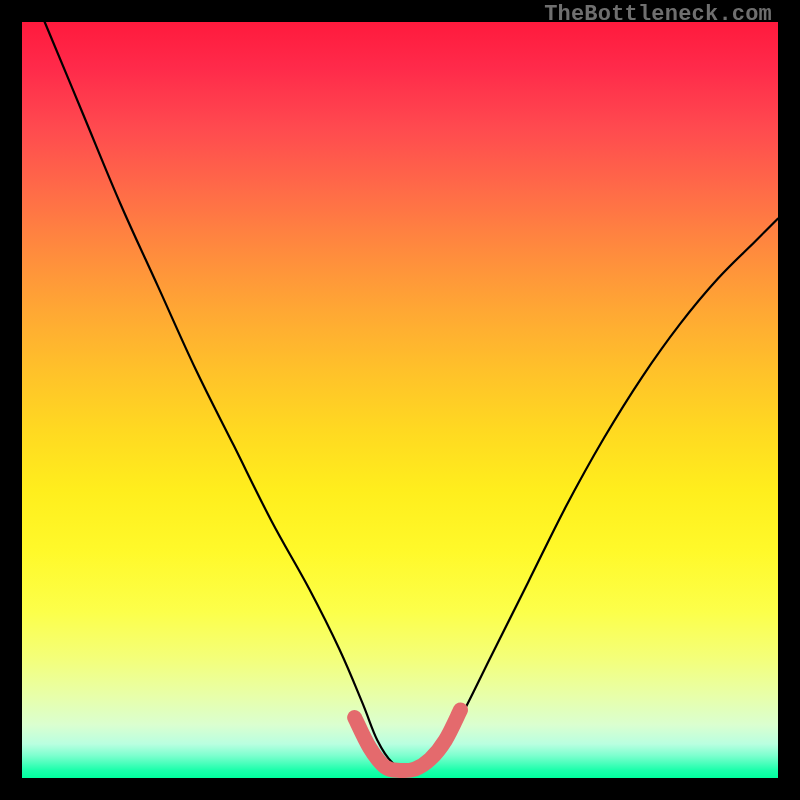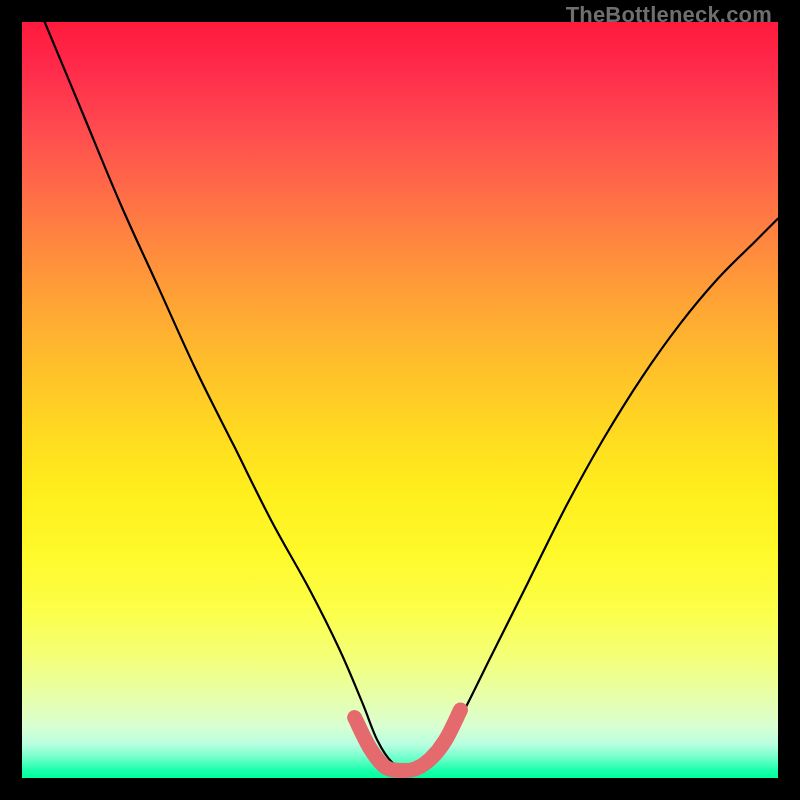--- a/index.html
+++ b/index.html
@@ -35,21 +35,21 @@
       #7effcf 97%,
       #4dffbd 98%,
       #1affab 99%,
       #00ff9e 100%
     );
   }
   .watermark {
     position: absolute;
     top: 2px;
     right: 28px;
-    font-family: Liberation Sans, sans-serif;
+    font-family: Liberation Mono, monospace;
     font-size: 22px;
     font-weight: 600;
     color: #6f6f6f;
     letter-spacing: 0.2px;
     user-select: none;
   }
   svg.curve {
     position: absolute;
     left: 0;
     top: 0;

